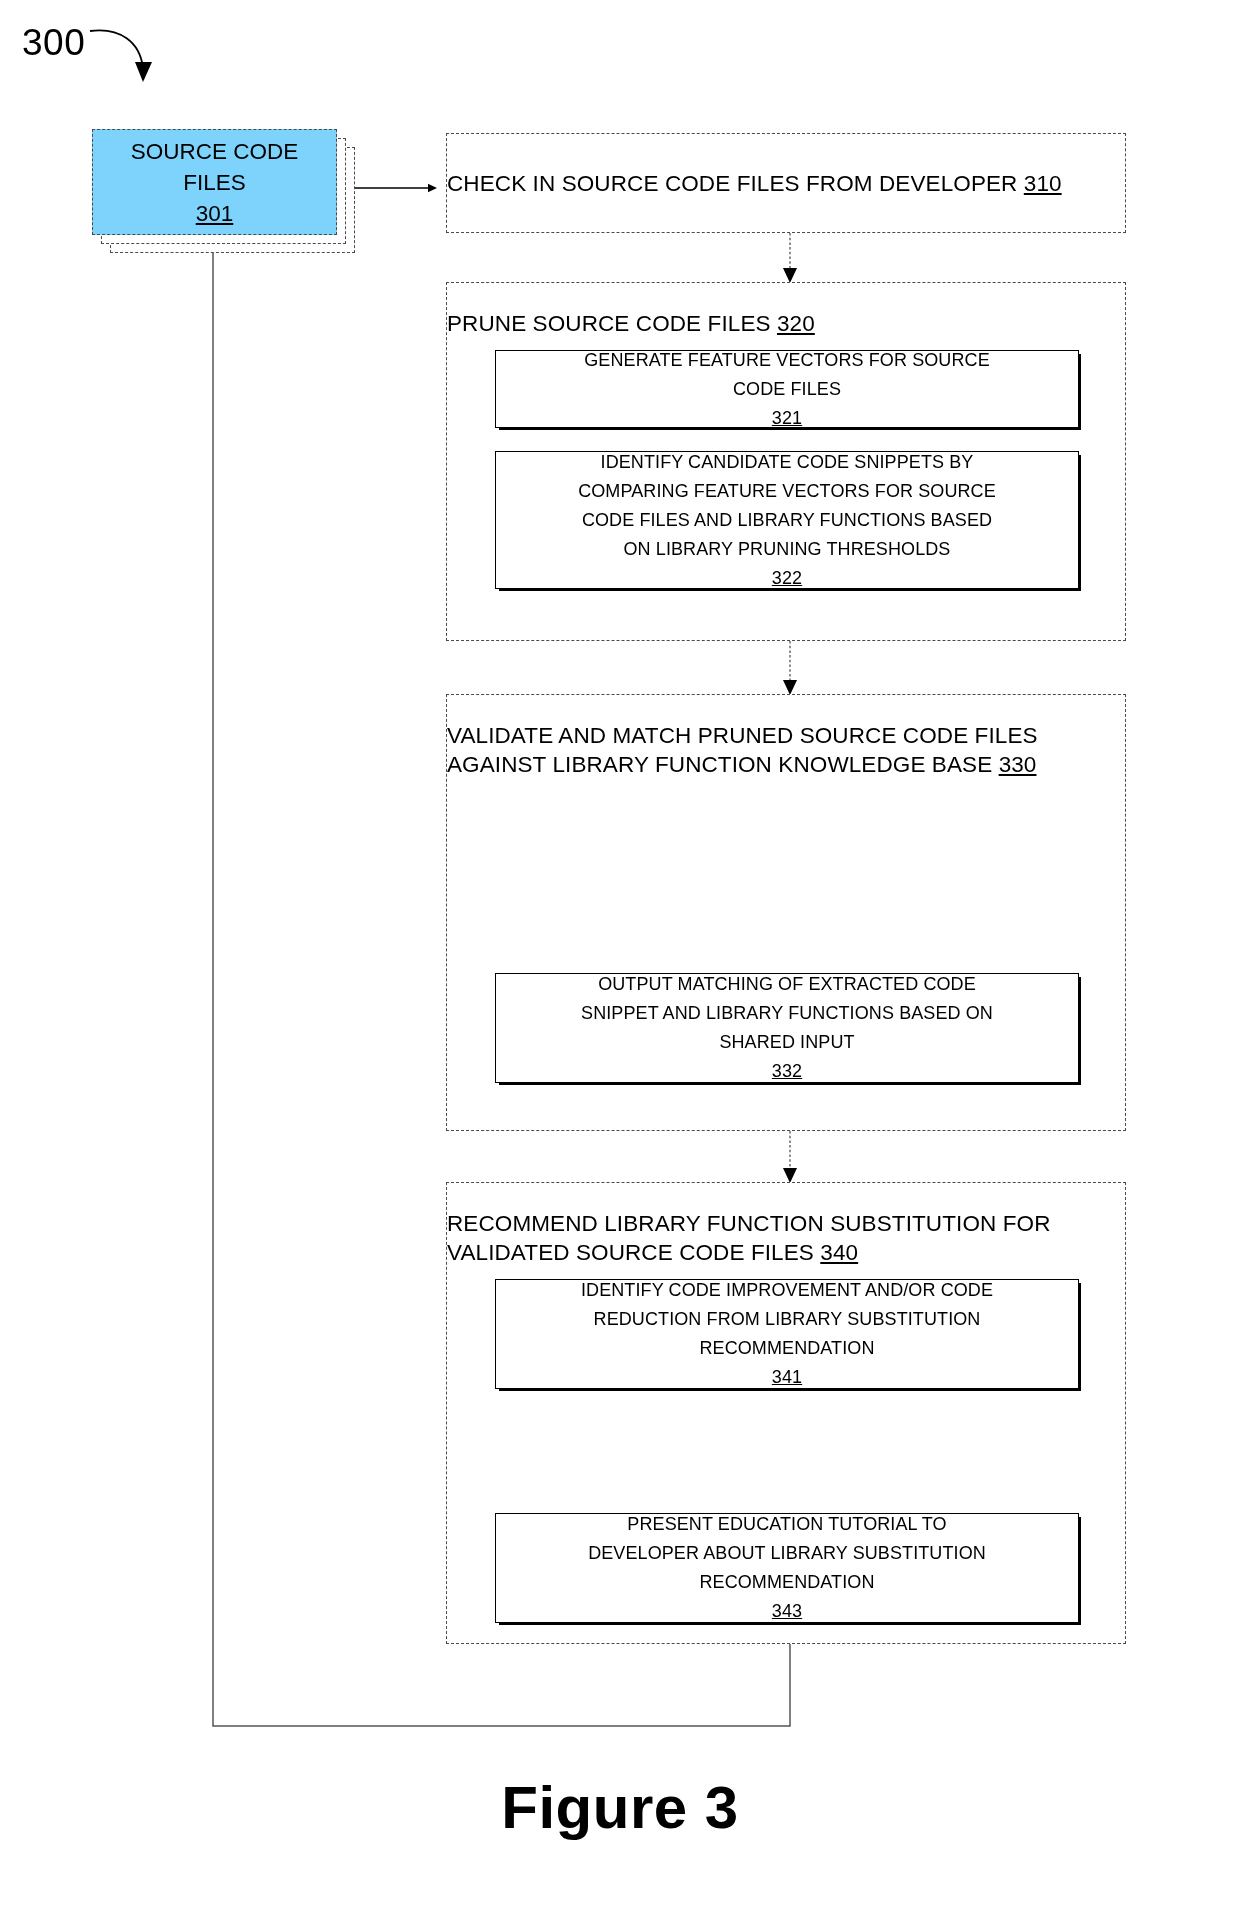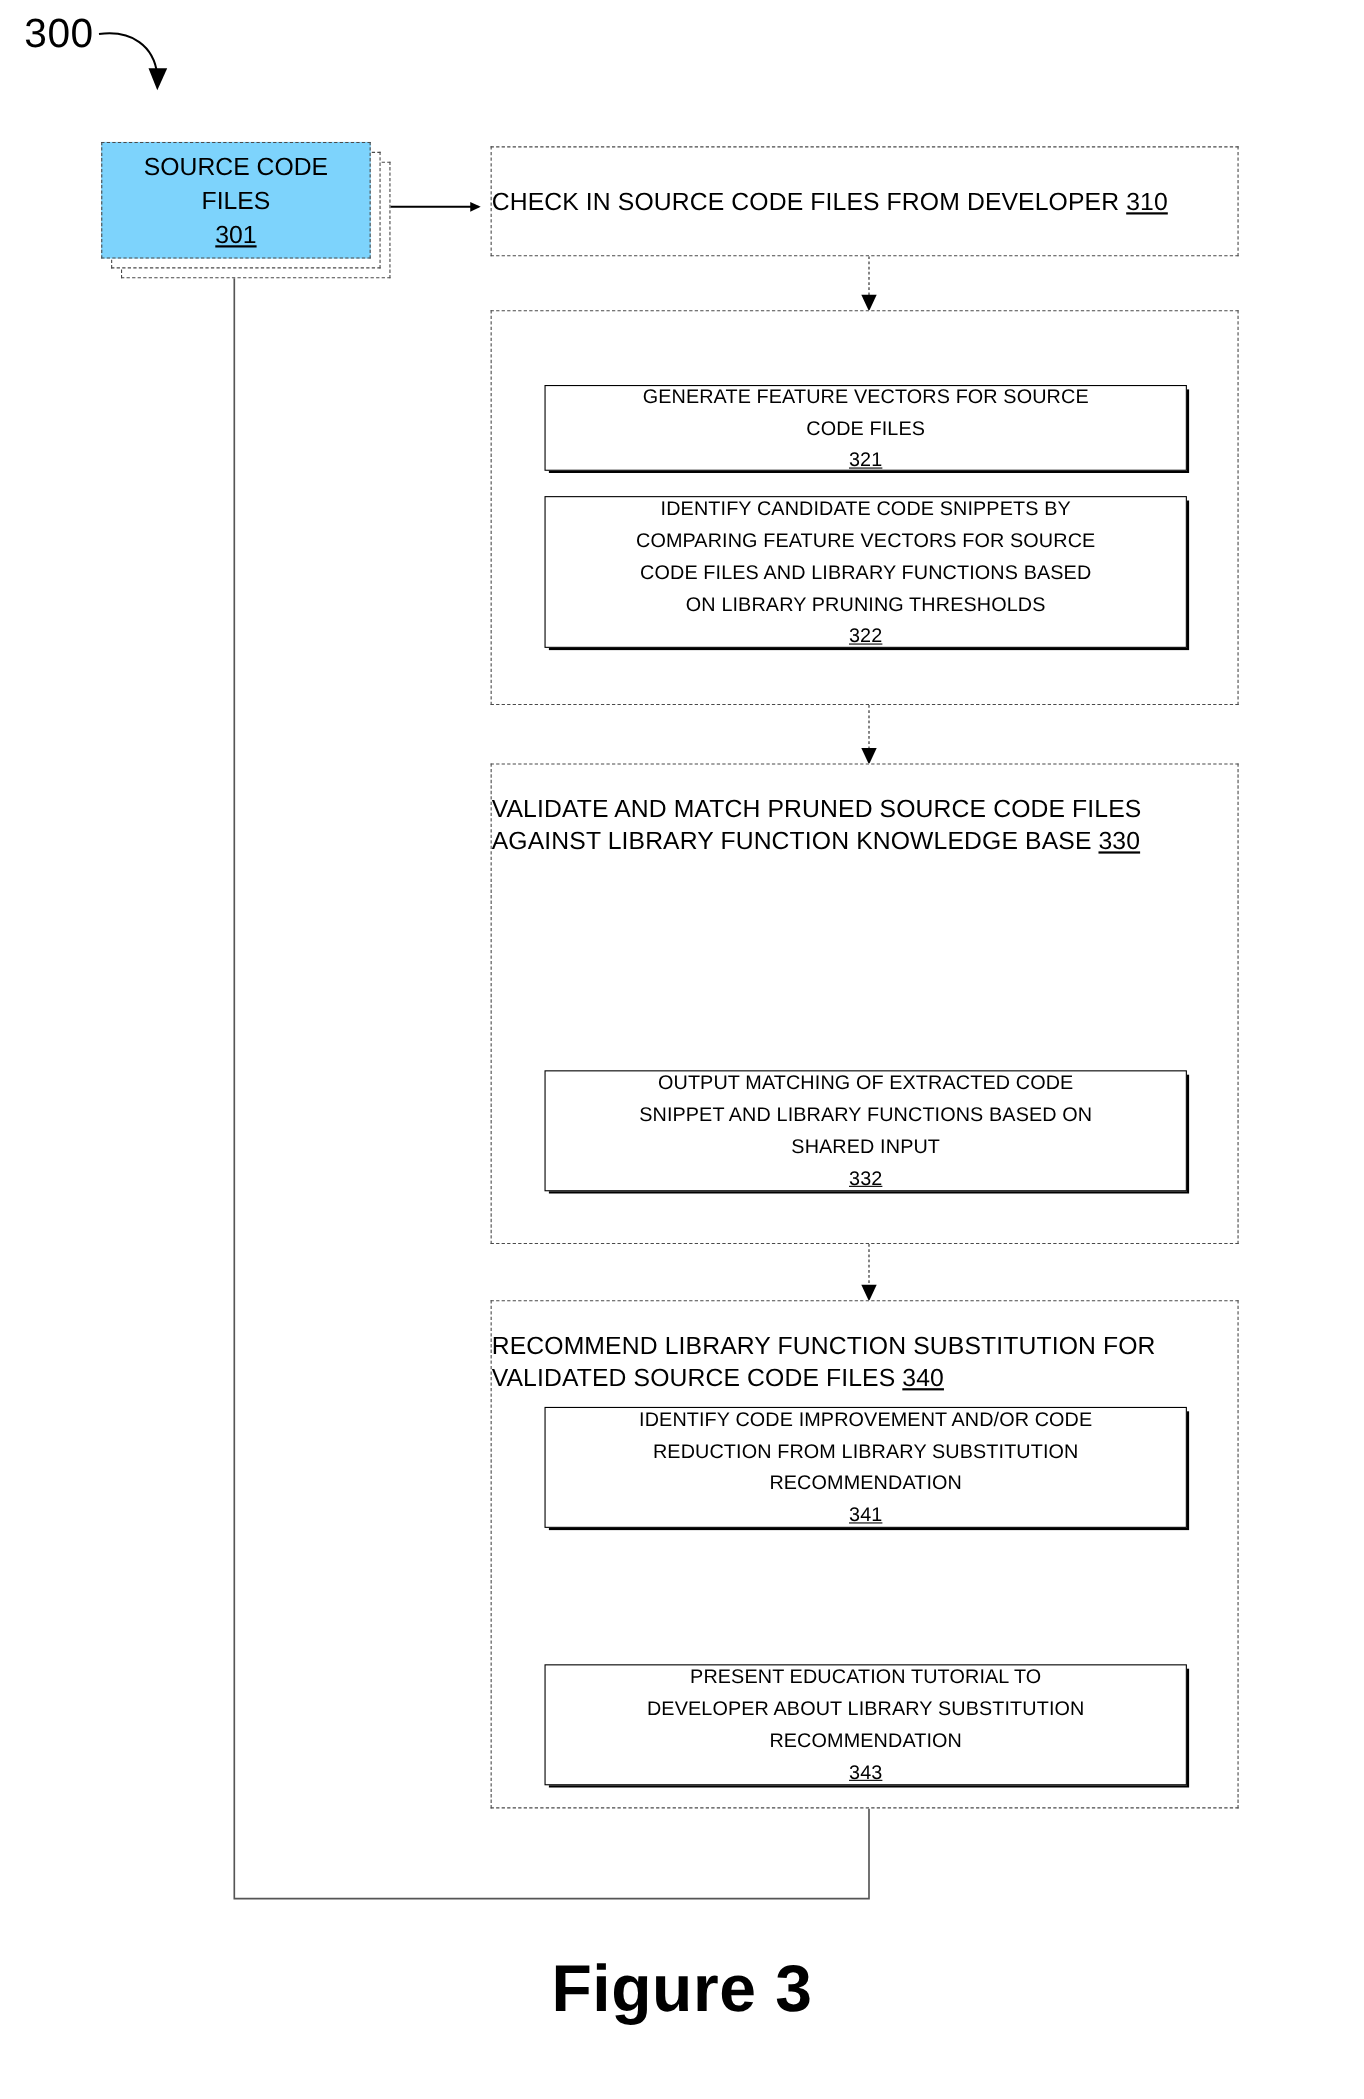--- a/index.html
+++ b/index.html
@@ -31,20 +31,21 @@
     pointer-events: none;
   }
 
   
   .fig-ref {
     position: absolute;
     font-size: 37px;
     letter-spacing: 0.5px;
     line-height: 1;
     white-space: nowrap;
+    margin-top: 12px;
   }
 
   
   .stage {
     position: absolute;
     border: 1px dashed #4a4a4a;
     background: #ffffff;
     box-sizing: border-box;
   }
   .stage-title {
@@ -170,20 +171,21 @@
     <div class="stack-front" style="left:92px; top:129px; width:245px; height:106px;">
       <span>SOURCE CODE<br>FILES <span class="uline">301</span></span>
     </div>
   </div>
 
   <div class="stage" style="left:446px; top:133px; width:680px; height:100px;">
     <div class="stage-title" style="top:35px;">CHECK IN SOURCE CODE FILES FROM DEVELOPER <span class="uline">310</span></div>
   </div>
 
   <div class="stage" style="left:446px; top:282px; width:680px; height:359px;">
+    <div class="stage-title" style="top:26px;">PRUNE SOURCE CODE FILES <span class="uline">320</span></div>
 
     <div class="substep" style="left:48px; top:67px; width:584px; height:78px;">
       <span>GENERATE FEATURE VECTORS FOR SOURCE<br>CODE FILES <span class="uline">321</span></span>
     </div>
 
     <div class="substep" style="left:48px; top:168px; width:584px; height:138px;">
       <span>IDENTIFY CANDIDATE CODE SNIPPETS BY<br>COMPARING FEATURE VECTORS FOR SOURCE<br>CODE FILES AND LIBRARY FUNCTIONS BASED<br>ON LIBRARY PRUNING THRESHOLDS <span class="uline">322</span></span>
     </div>
   </div>
 

